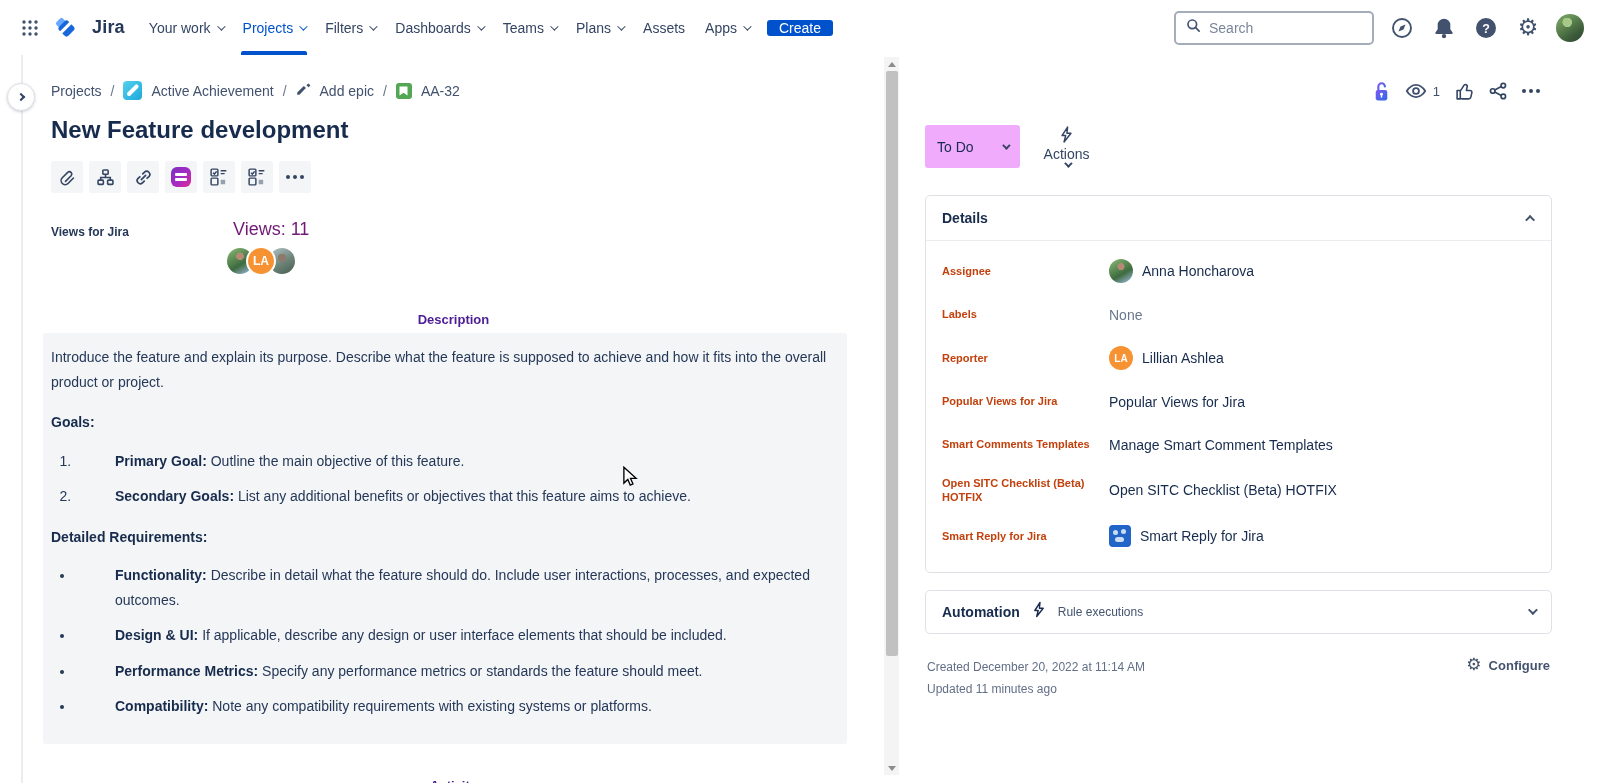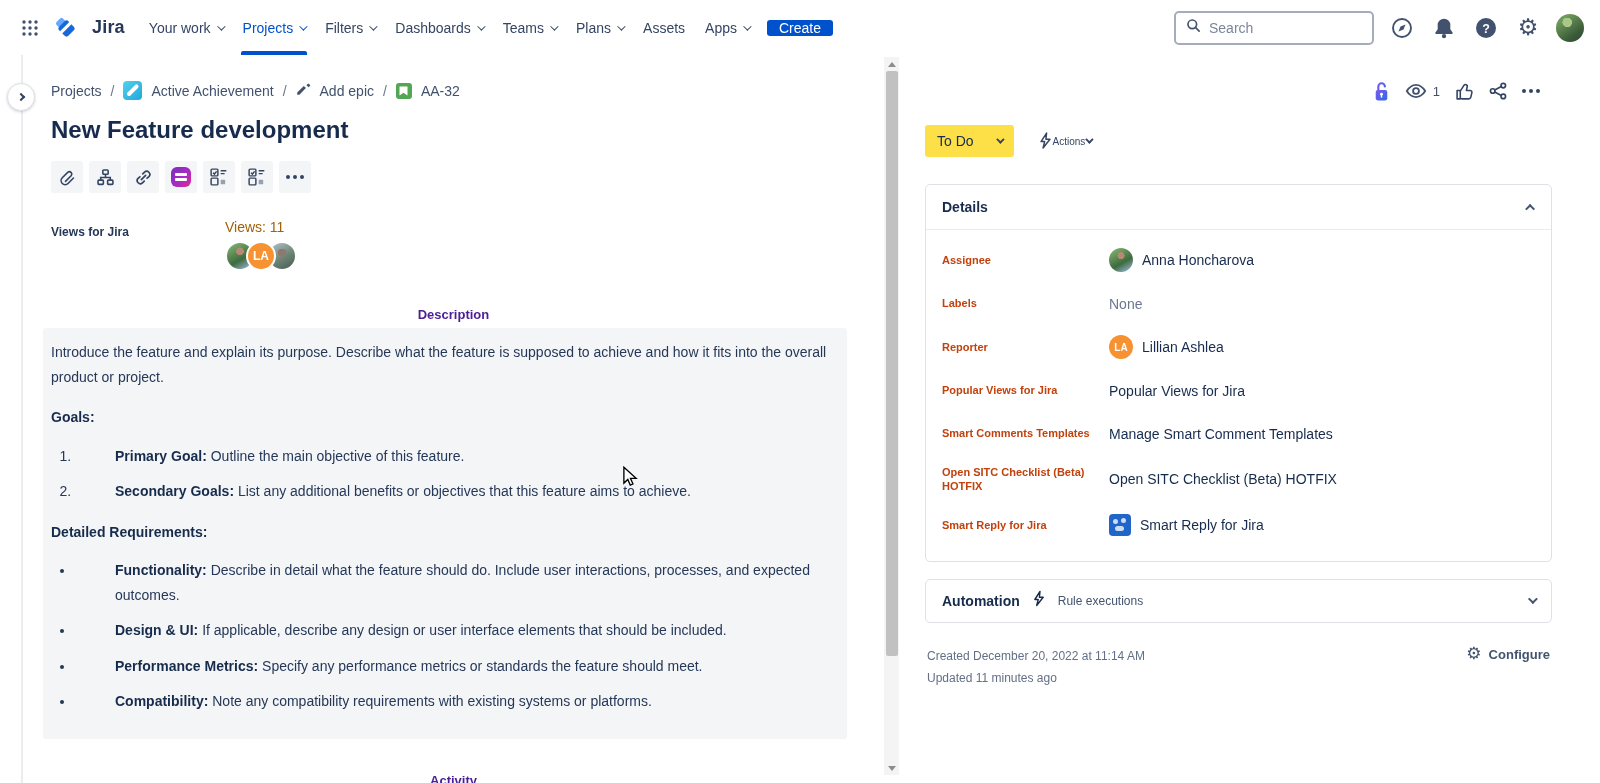--- a/index.html
+++ b/index.html
@@ -90,21 +90,21 @@
   .tool-btn { width:32px; height:32px; border-radius:3px; background:#F4F5F7; border:none;
     display:flex; align-items:center; justify-content:center; cursor:pointer; color:#344563; }
   .applogo-purple { width:20px; height:20px; border-radius:6px; position:relative;
     background:linear-gradient(135deg,#7B2FBE 0%, #A62BC4 55%, #E02994 100%); }
   .applogo-purple i { position:absolute; left:4px; width:12px; height:2.5px; background:#fff; border-radius:1px; }
   .dots3 { display:flex; gap:3px; }
   .dots3 b { width:4px; height:4px; border-radius:50%; background:#344563; }
 
   .views-row { margin-top:26px; display:flex; align-items:flex-start;gap:6px; }
   .views-label { font-size:12px; font-weight:700; color:#253858; padding-top:6px; width:168px; }
-  .views-count { font-size:14px; color:#a16207; }
+  .views-count { font-size:18px; color:#701a75;margin-left:8px; }
   .avatar-stack { display:flex; margin-top:6px; }
   .av { width:30px; height:30px; border-radius:50%; border:2px solid #fff; margin-right:-9px;
     display:flex; align-items:center; justify-content:center; font-size:12px; font-weight:700; color:#fff; }
   .av.photo1 { background:radial-gradient(circle at 50% 32%, #b58a74 17%, transparent 18%),
                linear-gradient(150deg,#7fae6d 10%, #3e6b3f 60%, #9ab7d9 95%); }
   .av.orange { background:#F79232; z-index:2; }
   .av.photo2 { background:radial-gradient(circle at 50% 38%, #8d7a6d 20%, transparent 21%),
                linear-gradient(150deg,#aebfc4 5%, #6c8577 55%, #4c5f55 95%); }
 
   
@@ -125,26 +125,26 @@
   
   .right-panel { position:absolute; left:899px; top:0; width:701px; height:728px;
     padding:24px 48px 0 26px; }
   .icons-row { display:flex; align-items:center; gap:15px; justify-content:flex-end;
     padding-right:12px; height:24px; color:#42526E; }
   .iconbtn { display:flex; align-items:center; justify-content:center; cursor:pointer; color:#42526E; }
   .watch-group { display:flex; align-items:center; gap:6px; }
   .watch-count { font-size:13px; color:#42526E; }
 
   .status-row { margin-top:22px; display:flex; align-items:center; gap:24px; }
-  .status-btn { height:32px; padding:0 12px; background:#fde047; border:none; border-radius:3px;
-    display:flex; align-items:center; gap:22px; font-size:14px; color:#172B4D; cursor:pointer;
+  .status-btn { height:43px; padding:0 12px; background:#f0abfc; border:none; border-radius:3px;
+    display:flex; align-items:center; gap:28px; font-size:14px; color:#172B4D; cursor:pointer;
     font-family:"Liberation Sans", sans-serif; }
   .status-btn .chev, .actions-btn .chev { width:6px; height:6px; color:#344563; }
   .actions-btn { display:flex; align-items:center; background:none; border:none;
-    font-size:10px; color:#344563; cursor:pointer; font-family:"Liberation Sans", sans-serif; }
+    font-size:14px; color:#344563; cursor:pointer; font-family:"Liberation Sans", sans-serif;flex-direction:column; }
 
   .card { border:1px solid #DFE1E6; border-radius:5px; background:#fff; }
   .details-card { margin-top:27px; }
   .card-header { height:44px; display:flex; align-items:center; justify-content:space-between;
     padding:0 16px; cursor:pointer; }
   .card-header .title { font-size:14px; font-weight:700; color:#172B4D; }
   .details-body { border-top:1px solid #EBECF0; padding:8px 16px 14px; }
   .field-row { display:grid; grid-template-columns:167px 1fr; align-items:center; padding:10px 0;
     min-height:43px; }
   .field-label { font-size:11px; font-weight:600; color:#c2410c; line-height:1.3; padding-right:10px; }

